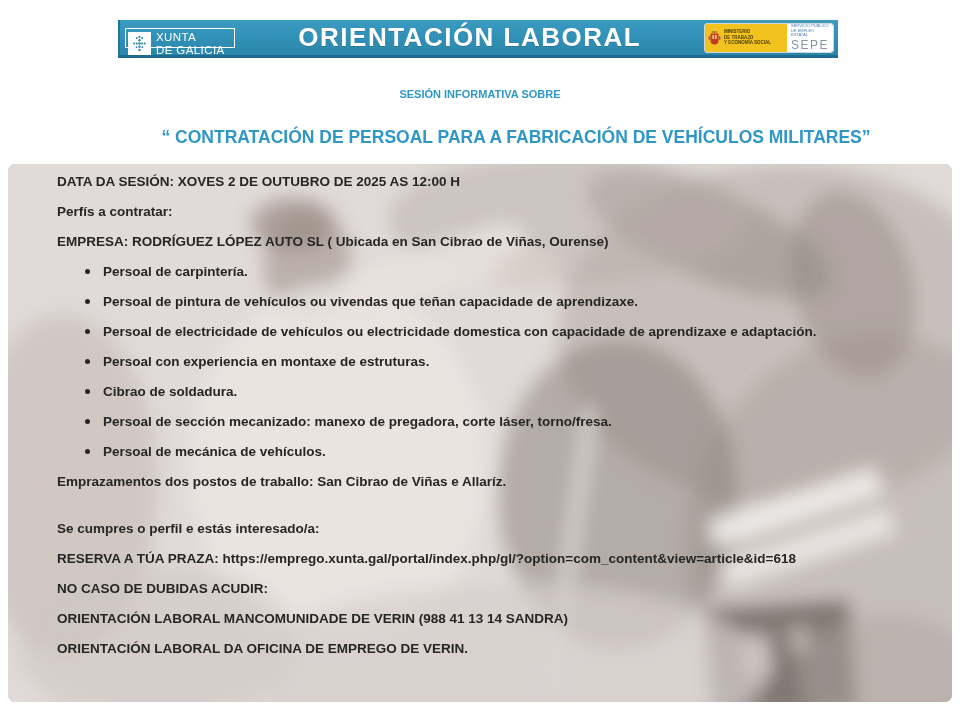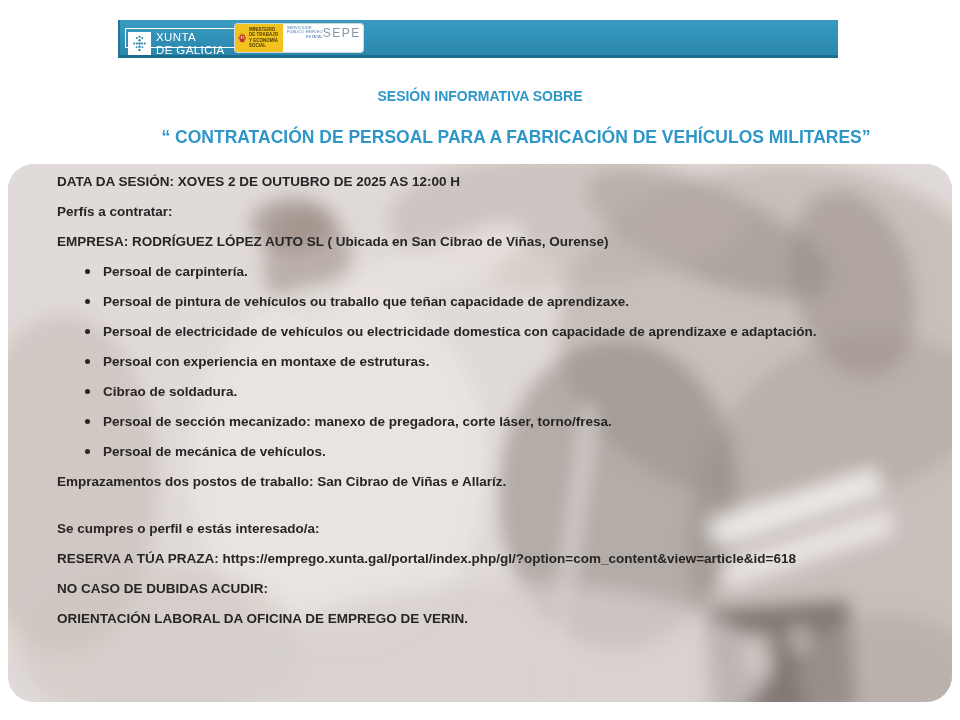--- a/index.html
+++ b/index.html
@@ -34,36 +34,36 @@
   }
   .sepe-logo {
     flex:0 0 auto; display:flex; width:128px; height:28px; background:#ffffff;
     border-radius:2px; overflow:hidden; outline:1px solid #cfd8dc;
   }
   .sepe-yellow {
     width:84px; background:#f2c31e; display:flex; align-items:center;
     gap:3px; padding:2px 3px; box-sizing:border-box;
   }
   .ministry-text { font-size:4.5px; line-height:5.5px; color:#4a3c08; font-weight:bold; }
-  .sepe-white { flex:1; display:flex; justify-content:center; padding:2px 4px; }
+  .sepe-white { flex:1; display:flex; flex-direction:column; justify-content:center; padding:2px 4px; }
   .sepe-small { font-size:4px; line-height:4.5px; color:#4a7ab5; }
   .sepe-name { font-size:12px; color:#8497a4; letter-spacing:1.5px; line-height:12px; margin-top:1px; }
 
   
   .title1, .title2 {
     position:absolute; left:0; width:100%; text-align:center;
     color:#2e97c8; font-weight:bold; white-space:nowrap;
   }
-  .title1 { top:88px;  font-size:14px; }
+  .title1 { top:88px;  font-size:11px; }
   .title2 { top:127px; font-size:17.5px;margin-left:36px; }
 
   
   .panel {
     position:absolute; left:8px; top:164px; width:944px; height:538px;
-    border-radius:26px; background:#e0dad8; overflow:hidden;
+    border-radius:7px; background:#e0dad8; overflow:hidden;
   }
   .panel-bg { position:absolute; inset:0; width:100%; height:100%; display:block; }
   .panel-content { position:relative; padding:8px 26px 0 49px; }
 
   .line, .profiles li {
     margin:0 0 11px; font-size:13.5px; font-weight:bold; color:#262626;
     line-height:19px; white-space:nowrap;
   }
   .profiles { list-style:none; margin:0; padding:0; }
   .profiles li { position:relative; padding-left:46px; }
@@ -96,20 +96,21 @@
           <circle cx="11.4" cy="12.2" r="0.9"></circle>
         </g>
       </svg>
     </div>
     <div class="xunta-text">
       <div>XUNTA</div>
       <div>DE GALICIA</div>
     </div>
   </div>
 
+  <div class="header-title">ORIENTACIÓN LABORAL</div>
 
   <div class="sepe-logo">
     <div class="sepe-yellow">
       <svg width="13" height="16" viewBox="0 0 13 16" aria-hidden="true">
         <rect x="3.5" y="1" width="6" height="2" rx="1" fill="#b8862c"></rect>
         <path d="M2.5 3.5 h8 v7 a4 4 0 0 1 -4 4 a4 4 0 0 1 -4 -4 z" fill="#c03a2b"></path>
         <rect x="4.3" y="5" width="1.8" height="4" fill="#e8c468"></rect>
         <rect x="7.0" y="5" width="1.8" height="4" fill="#e8c468"></rect>
         <rect x="0.5" y="6" width="2" height="4" rx="1" fill="#b8556d"></rect>
         <rect x="10.5" y="6" width="2" height="4" rx="1" fill="#b8556d"></rect>
@@ -170,27 +171,28 @@
     </g>
   </svg>
 
   <div class="panel-content">
     <p class="line">DATA DA SESIÓN: XOVES 2 DE OUTUBRO DE 2025 AS 12:00 H</p>
     <p class="line">Perfís a contratar:</p>
     <p class="line">EMPRESA: RODRÍGUEZ LÓPEZ AUTO SL ( Ubicada en San Cibrao de Viñas, Ourense)</p>
 
     <ul class="profiles">
       <li><span class="bullet"></span><span>Persoal de carpintería.</span></li>
-      <li><span class="bullet"></span><span>Persoal de pintura de vehículos ou traballo que teñan capacidade de aprendizaxe.</span></li>
+      <li><span class="bullet"></span><span>Persoal de pintura de vehículos ou vivendas que teñan capacidade de aprendizaxe.</span></li>
       <li><span class="bullet"></span><span>Persoal de electricidade de vehículos ou electricidade domestica con capacidade de aprendizaxe e adaptación.</span></li>
       <li><span class="bullet"></span><span>Persoal con experiencia en montaxe de estruturas.</span></li>
       <li><span class="bullet"></span><span>Cibrao de soldadura.</span></li>
       <li><span class="bullet"></span><span>Persoal de sección mecanizado: manexo de pregadora, corte láser, torno/fresa.</span></li>
       <li><span class="bullet"></span><span>Persoal de mecánica de vehículos.</span></li>
     </ul>
 
     <p class="line">Emprazamentos dos postos de traballo: San Cibrao de Viñas e Allaríz.</p>
     <p class="line gap-before">Se  cumpres o perfil e estás interesado/a:</p>
     <p class="line">RESERVA A TÚA PRAZA: https://emprego.xunta.gal/portal/index.php/gl/?option=com_content&amp;view=article&amp;id=618</p>
     <p class="line">NO CASO DE DUBIDAS ACUDIR:</p>
+    <p class="line">ORIENTACIÓN LABORAL MANCOMUNIDADE DE VERIN (988 41 13 14 SANDRA)</p>
     <p class="line">ORIENTACIÓN LABORAL DA OFICINA DE EMPREGO DE VERIN.</p>
   </div>
 </div>
 
 </body></html>

